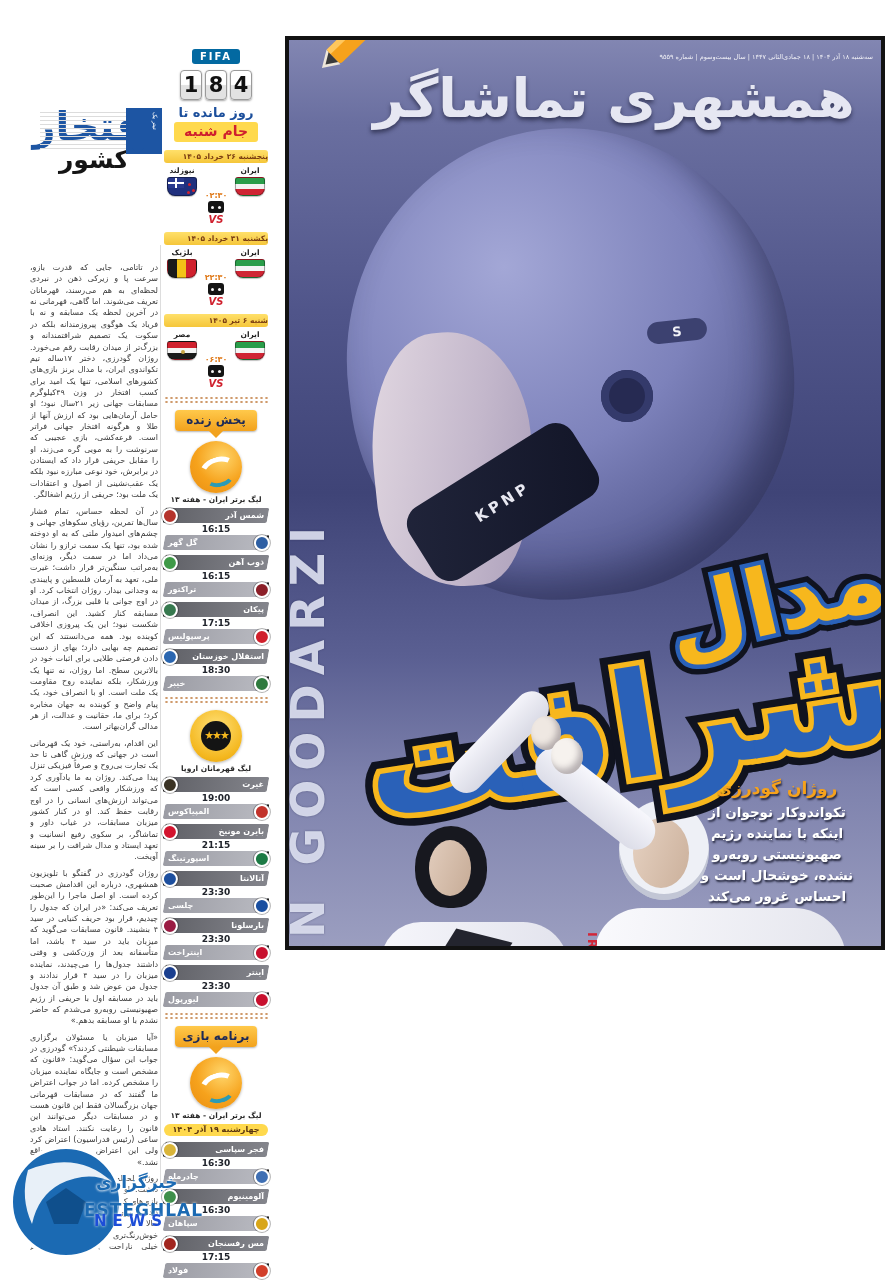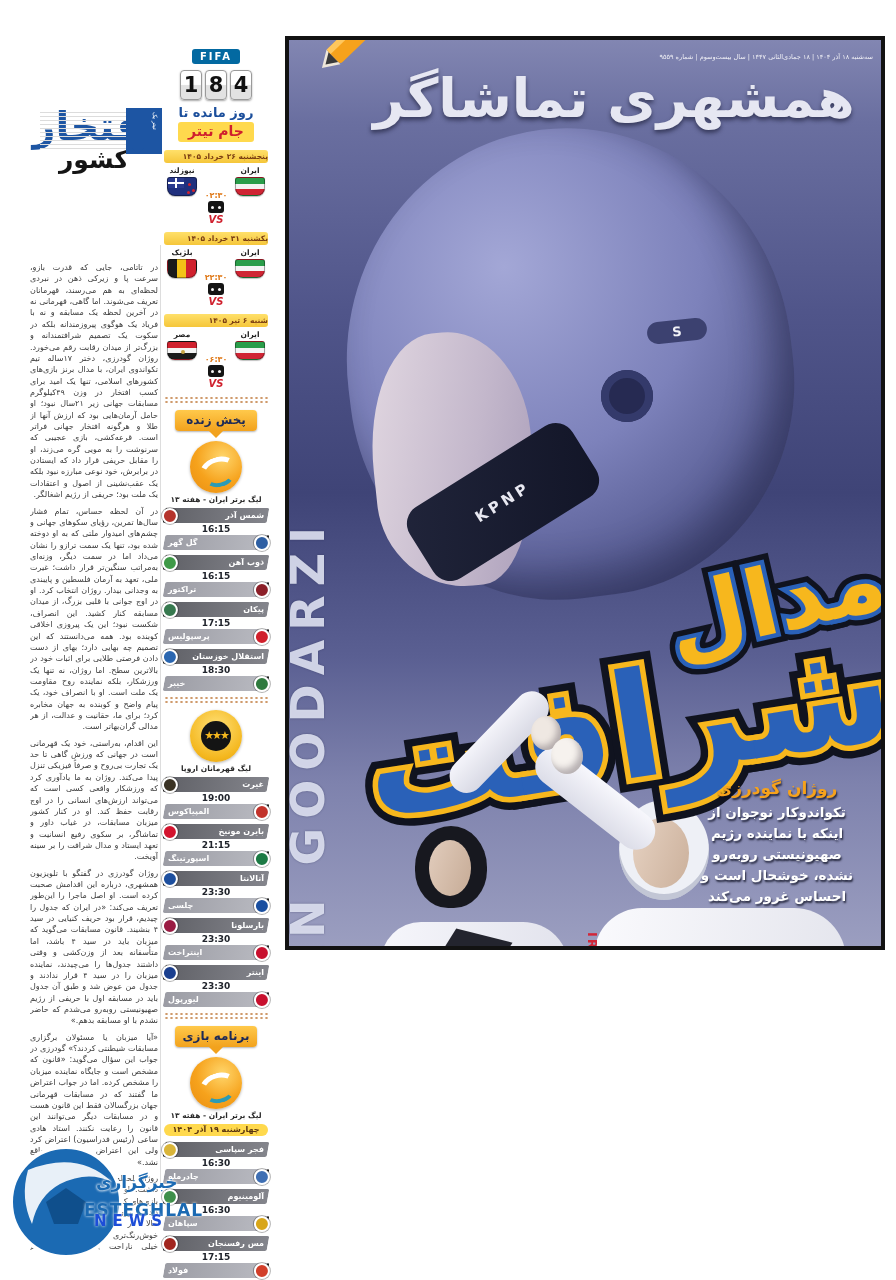--- a/index.html
+++ b/index.html
@@ -164,21 +164,21 @@
   <aside class="sched-col">
     <div class="fifa-block">
       <div class="fifa-pill">FIFA</div>
       <div class="flip-row">
 
       <span class="flip-card">1</span>
           <span class="flip-card">8</span>
           <span class="flip-card">4</span>
         </div>
       <div class="cd1">روز مانده تا</div>
-      <div class="cd2">جام تیتر</div>
+      <div class="cd2">جام شنبه</div>
     </div>
 
     <div class="fixtures">
 
         <div class="fixture">
           <div class="fx-date">پنجشنبه ۲۶ خرداد ۱۴۰۵</div>
           <div class="fx-row">
             <div class="fx-team">
               <span class="fx-name">ایران</span>
               <span class="flag flag-iran"></span>

